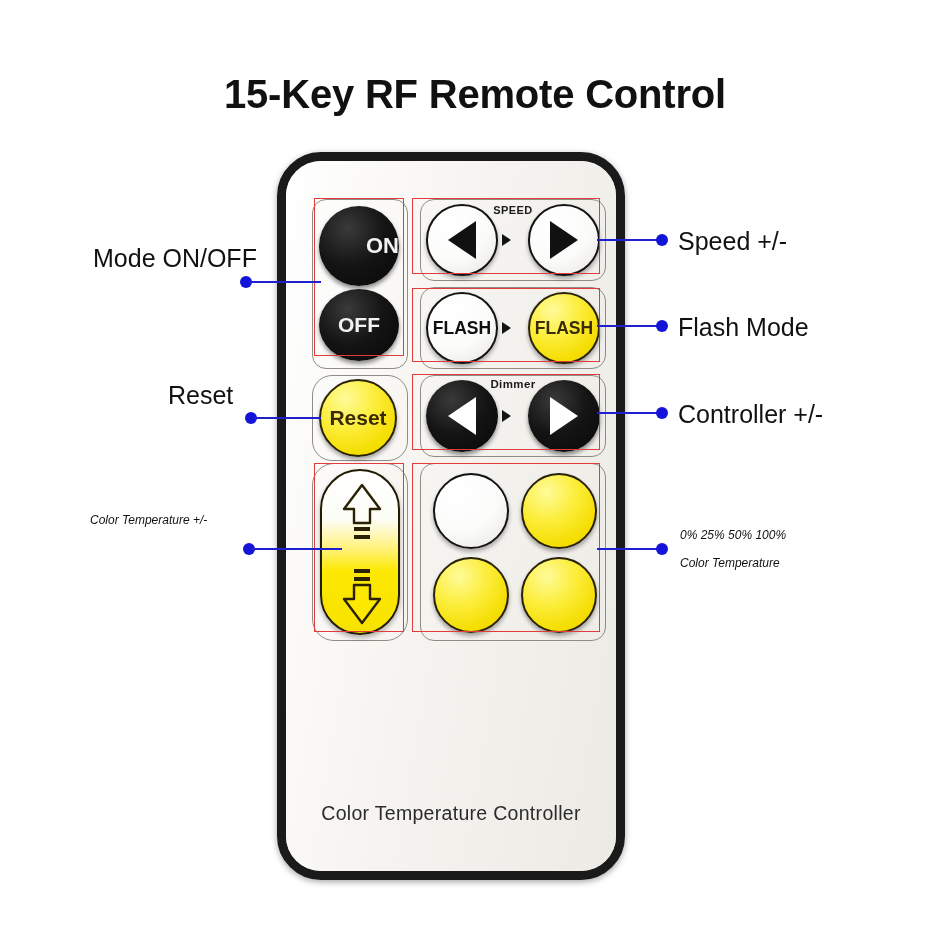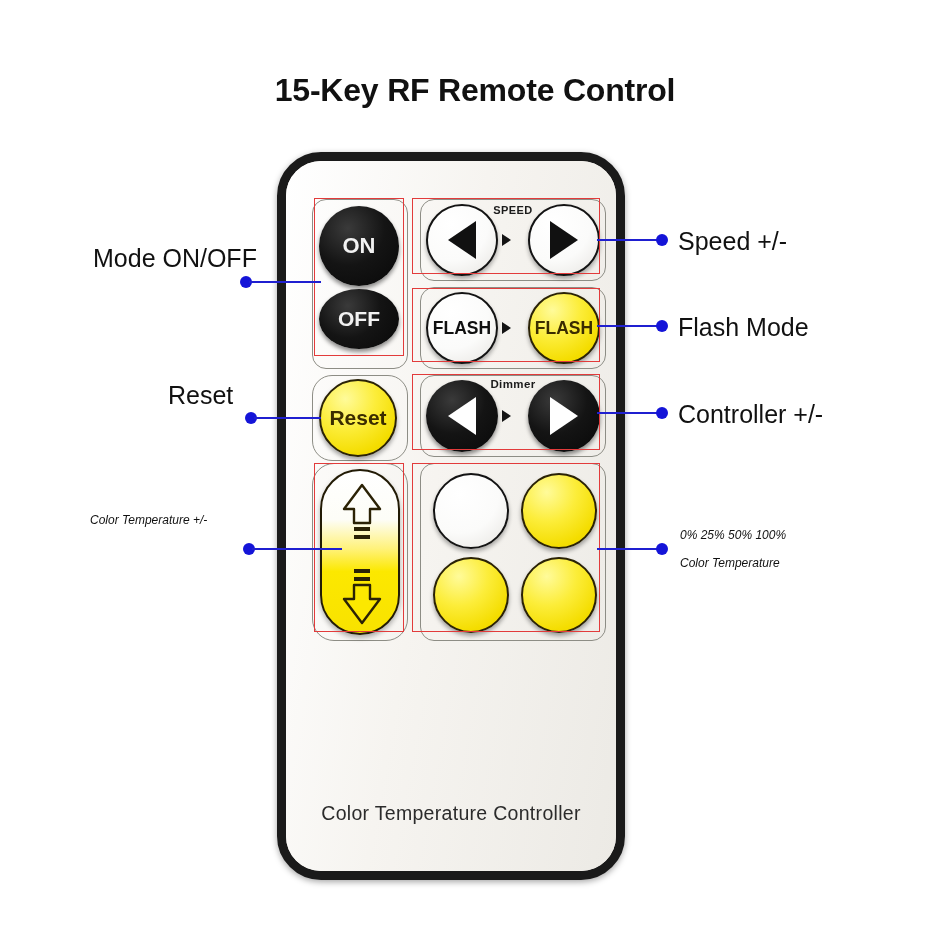--- a/index.html
+++ b/index.html
@@ -8,21 +8,21 @@
     background: #ffffff;
     font-family: "Liberation Sans", sans-serif;
     overflow: hidden;
   }
   #stage { position: relative; width: 950px; height: 950px; background:#fff; }
 
   
   #page-title {
     position: absolute; left: 0; top: 72px; width: 950px;
     text-align: center;
-    font-size: 32px; font-weight: bold; color: #111111;
+    font-size: 40px; font-weight: bold; color: #111111;
     letter-spacing: -0.2px;
   }
 
   
   #remote {
     position: absolute; left: 277px; top: 152px;
     width: 348px; height: 728px;
     background: #f4f2ee;
     border: 9px solid #1a1a1a;
     border-radius: 44px;
@@ -122,24 +122,24 @@
 <body>
 
 <div id="stage">
 
   <div id="page-title">15-Key RF Remote Control</div>
 
   <div id="remote">
     <div id="remote-face"></div>
 
     <div class="plate" style="left:26px; top:38px; width:96px; height:170px;"></div>
-    <div class="btn btn-circle black-btn" style="left:33px; top:45px; width:80px; height:80px; font-size:22px;">
+    <div class="btn btn-circle black-btn" style="left:33px; top:45px; width:80px; height:80px; font-size:22px;justify-content:flex-end;">
       <span>ON</span>
     </div>
-    <div class="btn btn-circle black-btn" style="left:33px; top:128px; width:80px; height:60px; font-size:21px;text-align:center;">
+    <div class="btn btn-circle black-btn" style="left:33px; top:128px; width:80px; height:72px; font-size:21px;text-align:center;">
       <span>OFF</span>
     </div>
 
     <div class="plate" style="left:134px; top:38px; width:186px; height:82px;">
       <div class="lbl-small" style="top:4px;">SPEED</div>
     </div>
     <div class="btn btn-circle white-btn" style="left:140px; top:43px; width:72px; height:72px;">
       <div class="tri tri-left-blk"></div>
     </div>
     <div class="mini-tri" style="left:216px; top:73px;"></div>

